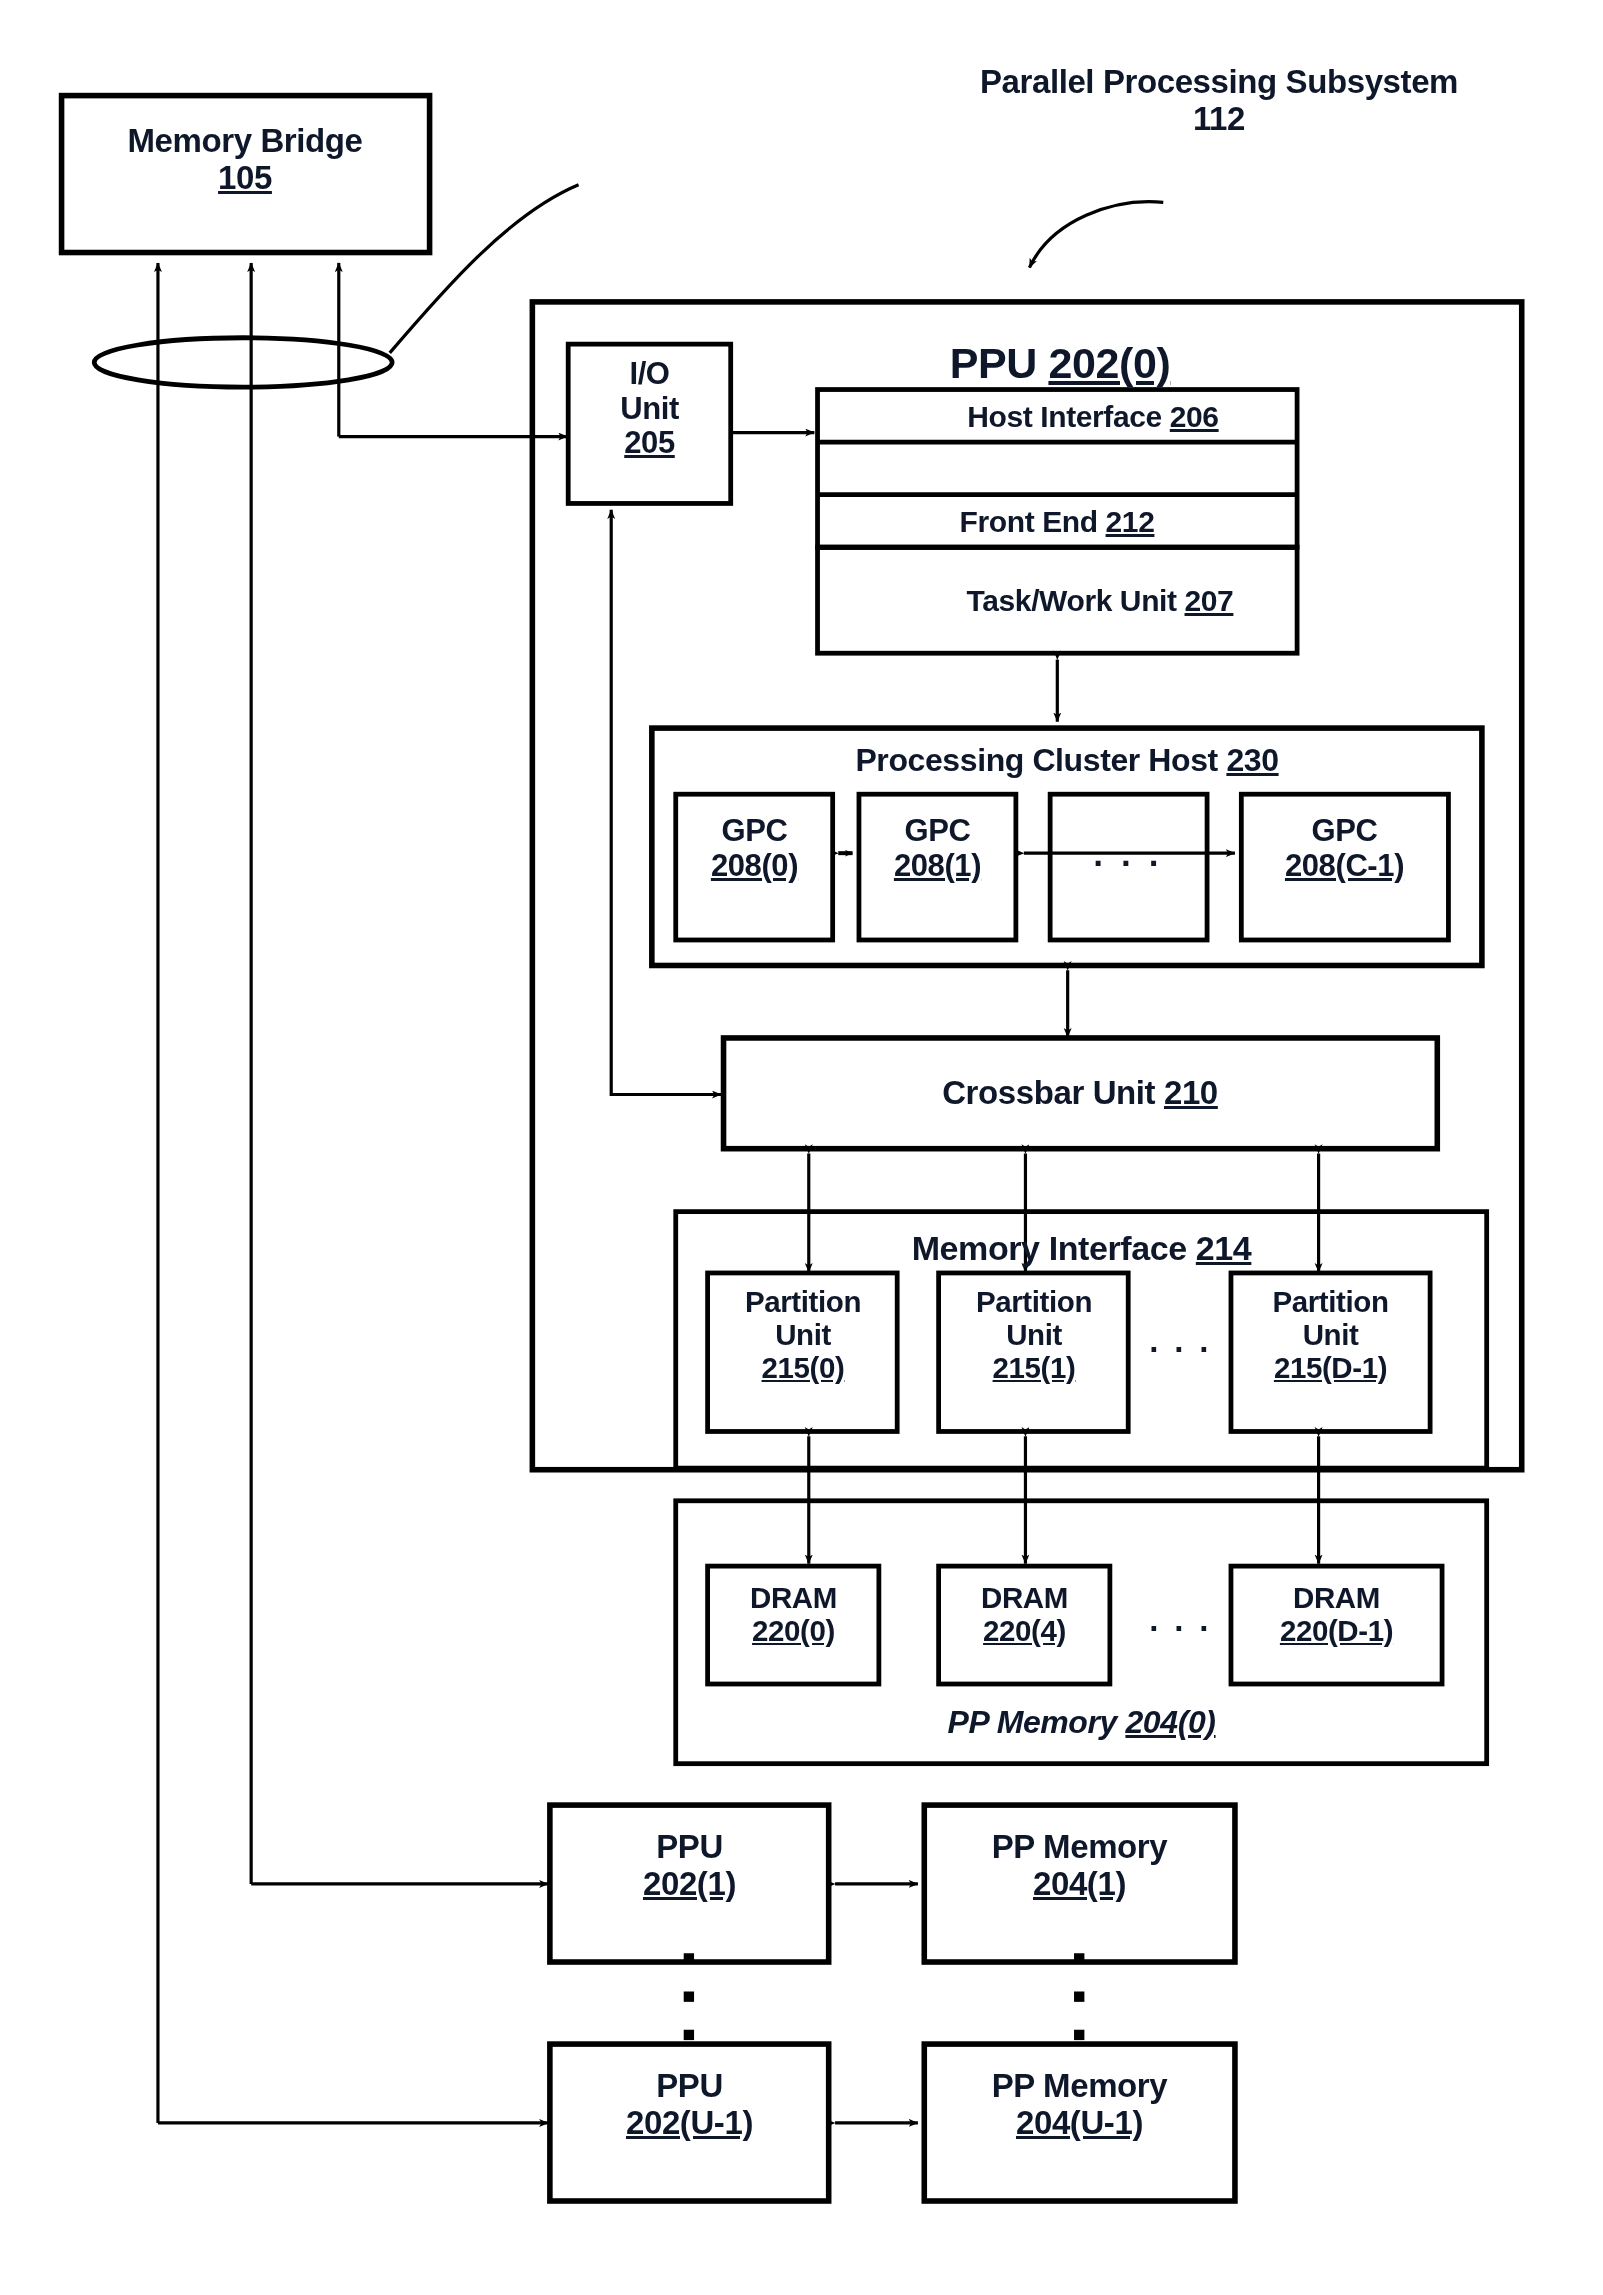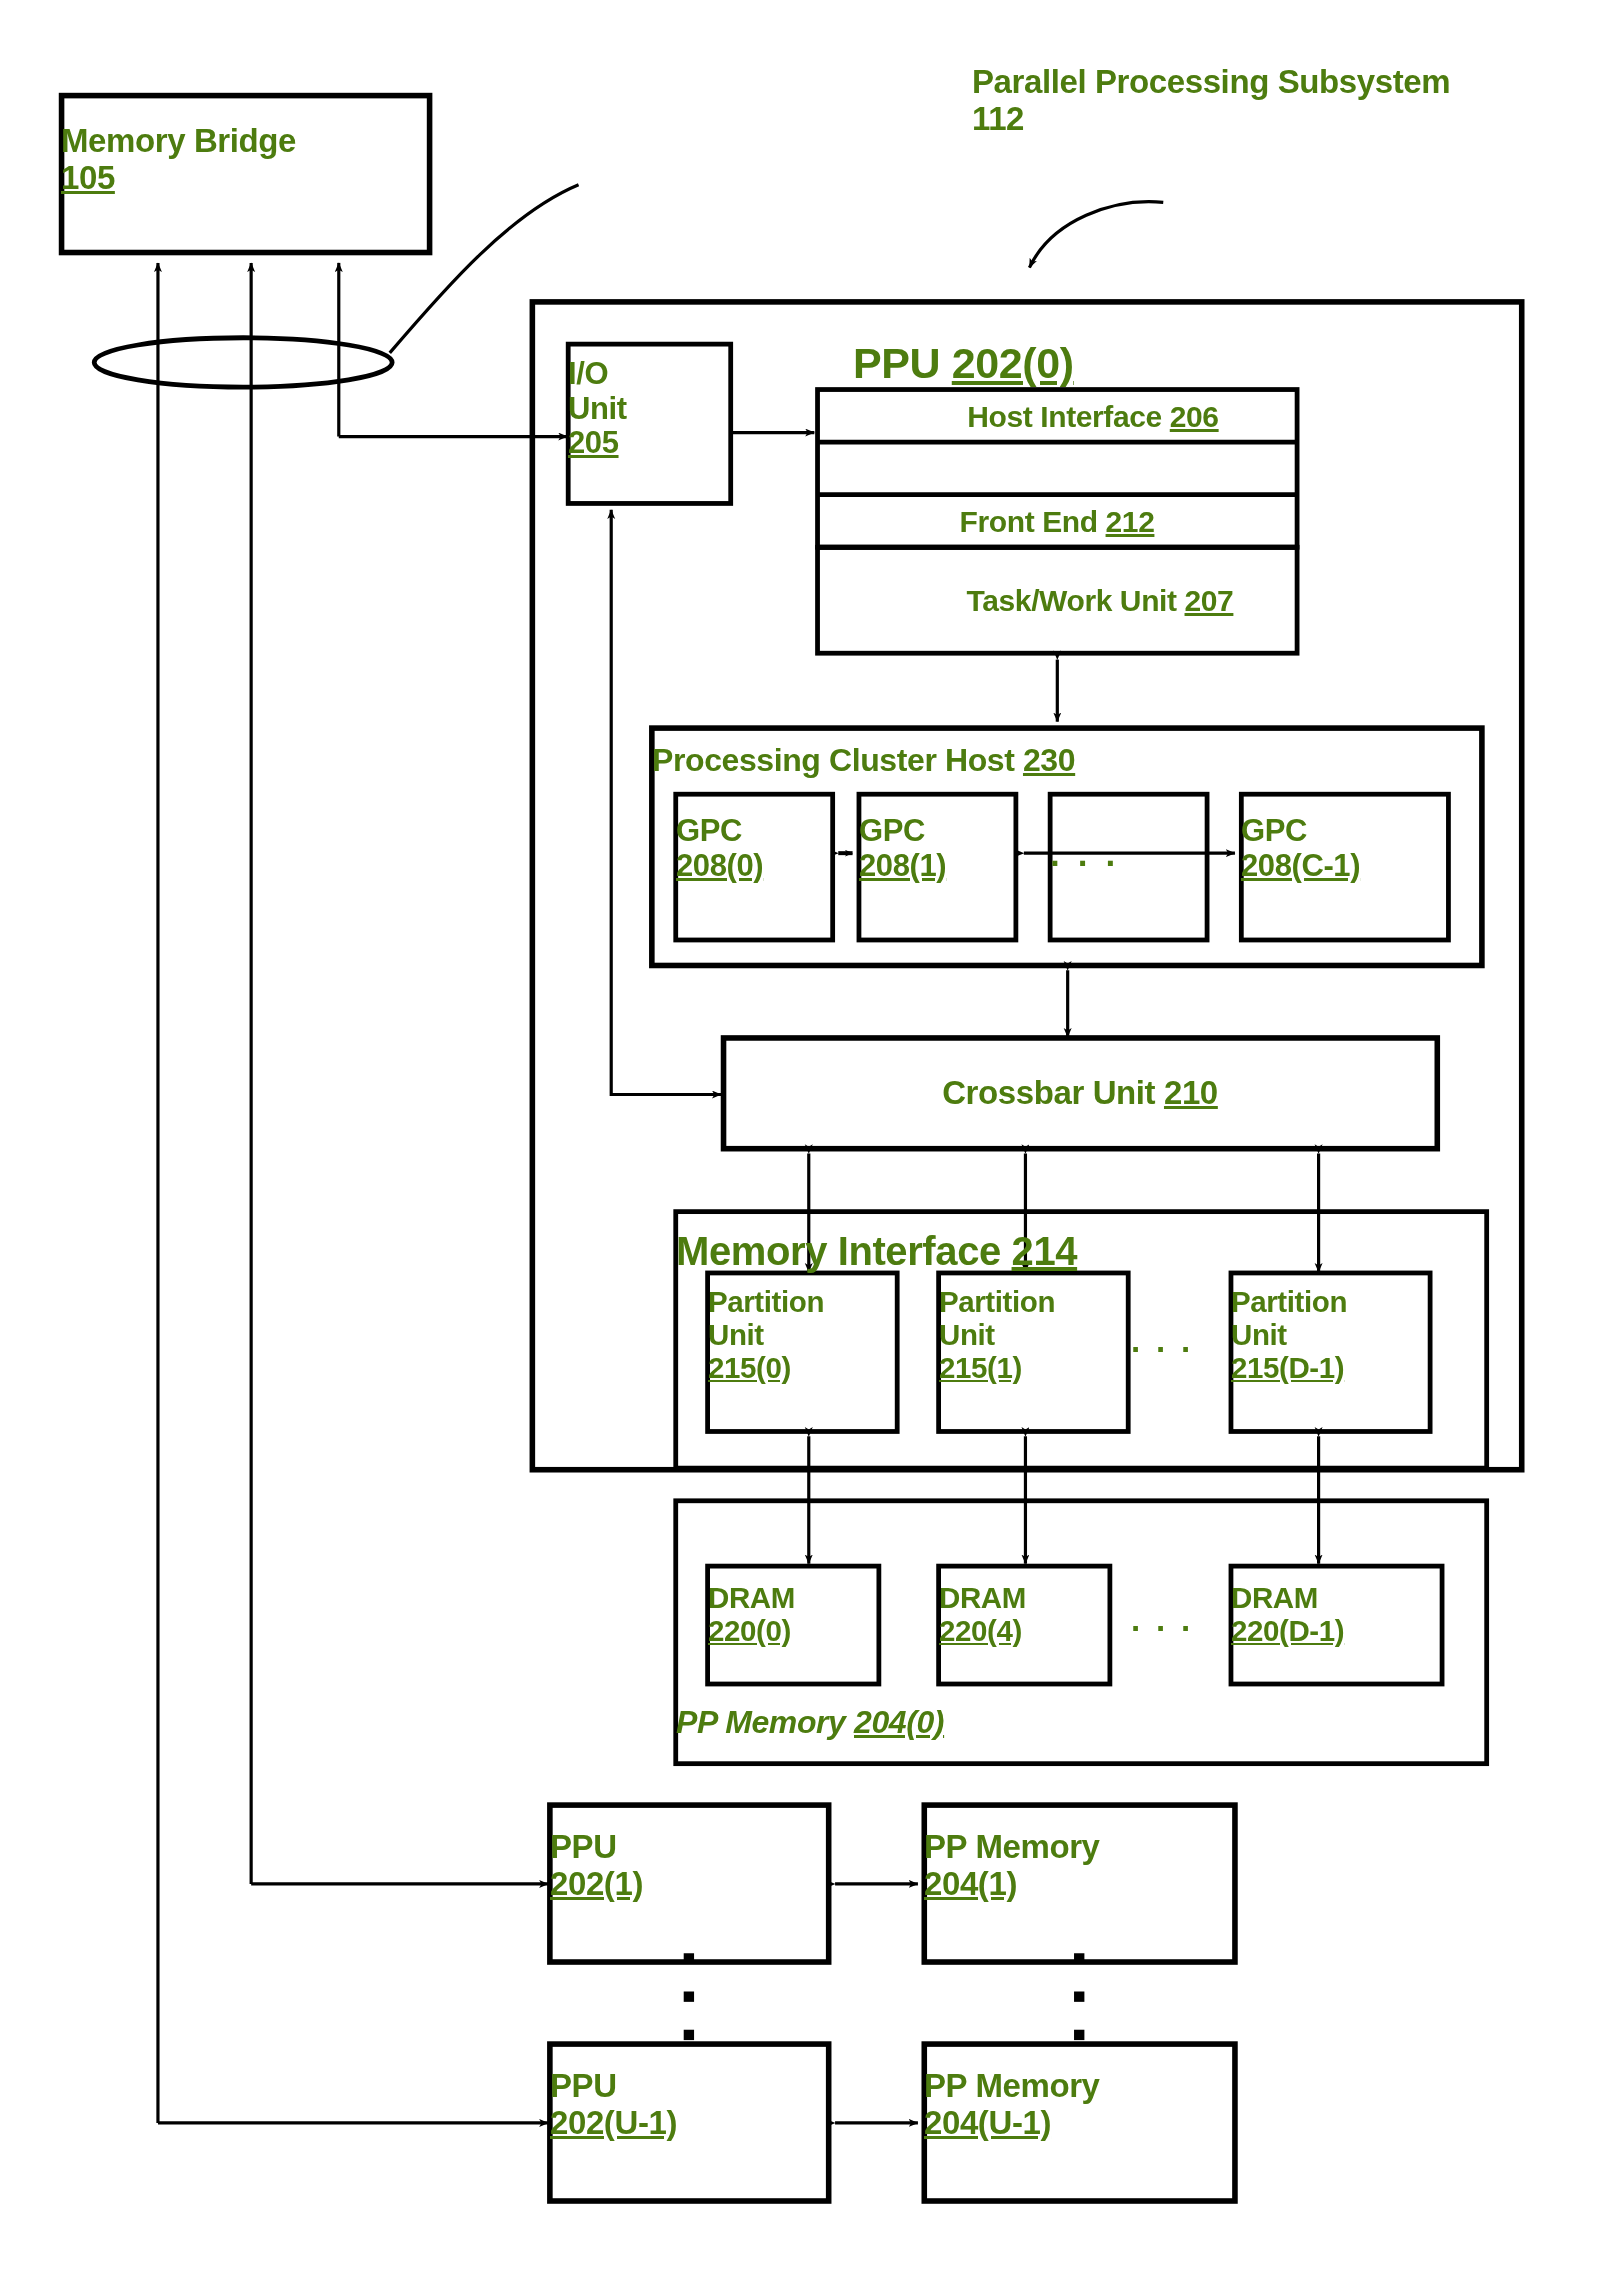--- a/index.html
+++ b/index.html
@@ -1,20 +1,20 @@
 <!DOCTYPE html>
 <html style="font-size:12.7px"><head>
 <meta charset="utf-8">
 <style>
   html,body{margin:0;padding:0;background:#ffffff;}
   body{width:1604px;height:2295px;position:relative;
        font-family:"Liberation Sans", sans-serif;}
   #root{position:relative;width:1604px;height:2295px;background:#fff;overflow:hidden;}
   svg{position:absolute;top:0;left:0;width:1604px;height:2295px;}
-  .lbl{position:absolute;font-weight:bold;color:#4d7c0f;text-align:left;
+  .lbl{position:absolute;font-weight:bold;color:#0f172a;text-align:center;
        line-height:1.12;letter-spacing:-0.4px;}
   .u{text-decoration:underline;}
   .ctr{display:flex;align-items:center;justify-content:center;}
 </style>
 </head>
 <body>
 
 <div id="root">
 
 <svg viewBox="0 0 2013 2881" xmlns="http://www.w3.org/2000/svg">
@@ -184,21 +184,21 @@
 <div class="lbl" style="left:1241px;top:814px;width:207px;font-size:31px;">
   <span>GPC</span><br>
   <span class="u">208(C-1)</span>
 </div>
 
 <div class="lbl ctr" style="left:723px;top:1038px;width:714px;height:111px;font-size:33px;">
   <span><span>Crossbar Unit</span>
   <span class="u">210</span></span>
 </div>
 
-<div class="lbl" style="left:676px;top:1229px;width:811px;font-size:40px;">
+<div class="lbl" style="left:676px;top:1229px;width:811px;font-size:34px;">
   <span>Memory Interface</span>
   <span class="u">214</span>
 </div>
 
 <div class="lbl" style="left:708px;top:1285px;width:190px;font-size:29.5px;">
   <span>Partition</span><br>
   <span>Unit</span><br>
   <span class="u">215(0)</span>
 </div>
 

